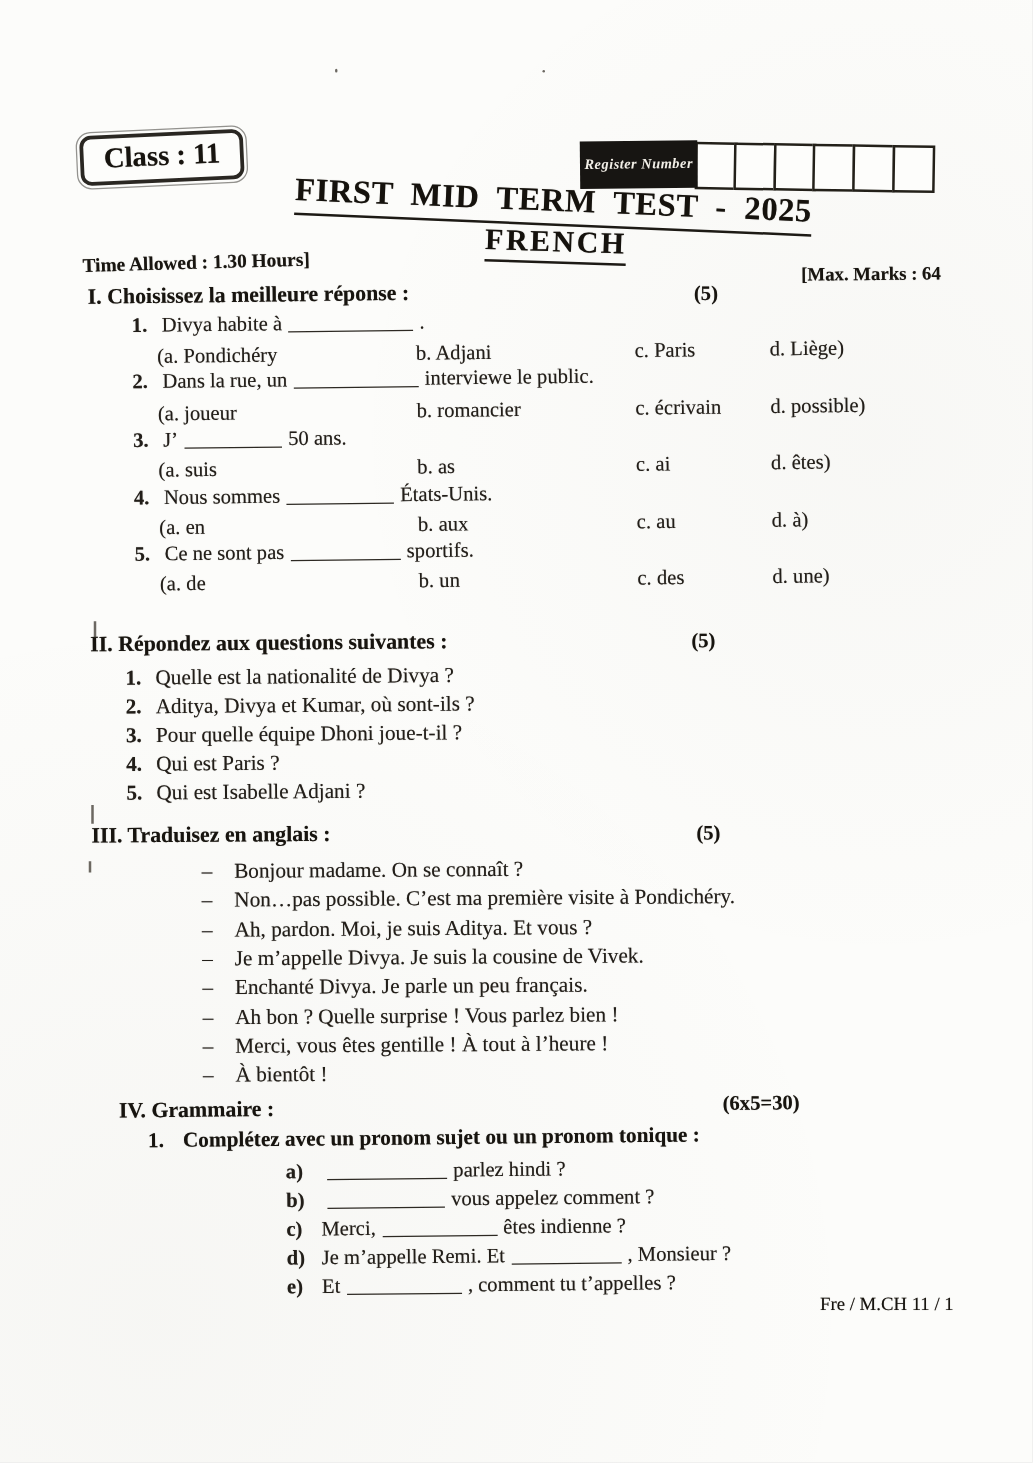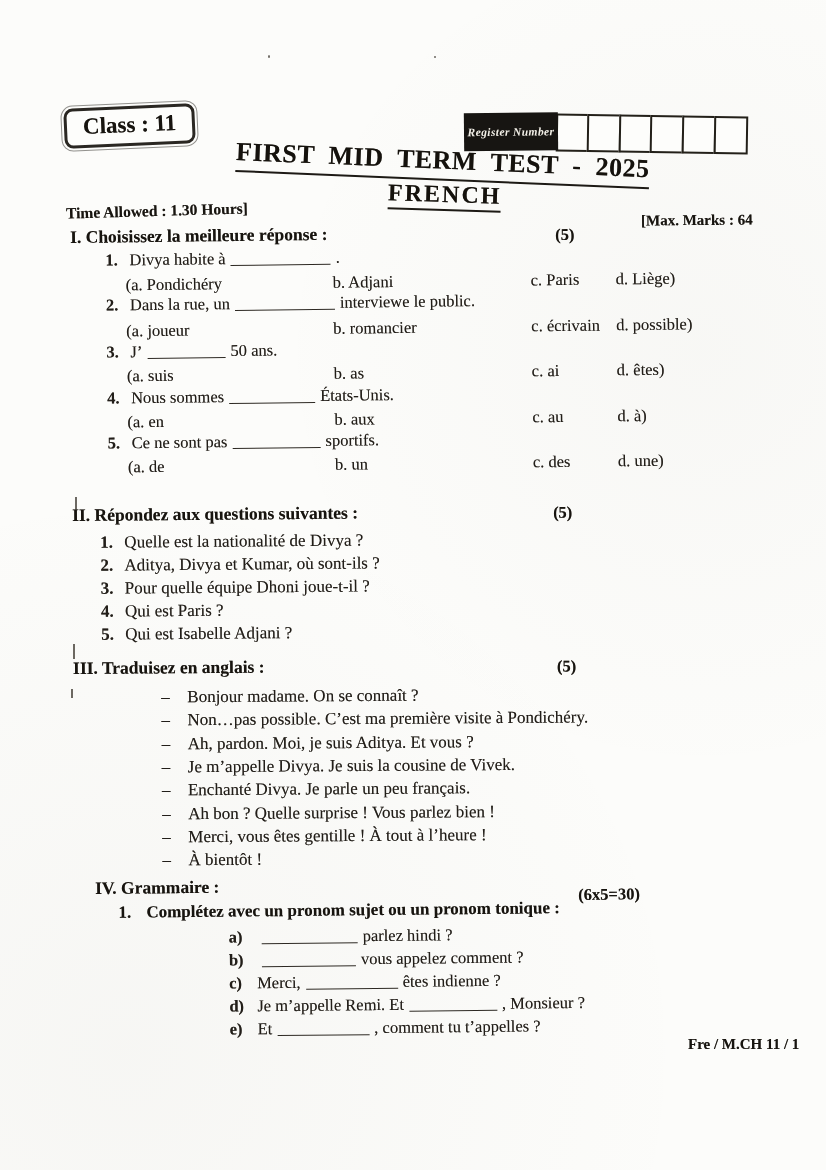--- a/index.html
+++ b/index.html
@@ -48,36 +48,36 @@
   .sec { position:absolute; width:740px; transform-origin:left top; }
   .sec-head { position:relative; font-weight:bold; font-size:17.5px; color:#17140f; white-space:nowrap; }
   .sec-marks { position:absolute; font-weight:bold; font-size:16.5px; }
   .sec1 { left:70px; top:227px; height:260px; transform:rotate(-0.7deg); }
   .sec1 .sec-marks { left:485px; top:4px; }
   .q-stem { position:absolute; left:35px; font-size:16.5px; white-space:nowrap; }
   .q-num { display:inline-block; width:24px; font-weight:bold; }
   .blank { display:inline-block; height:13px; border-bottom:1.7px solid #2d2923; margin:0 5px -2px 5px; }
   .q-opts { position:absolute; left:0; width:740px; font-size:16.5px; }
   .opt { position:absolute; white-space:nowrap; top:0; }
-  .opt-a { left:55px; } .opt-b { left:262px; } .opt-c { left:460px; } .opt-d { left:545px; }
+  .opt-a { left:55px; } .opt-b { left:262px; } .opt-c { left:437px; } .opt-d { left:545px; }
   .sec2 { left:72px; top:505px; height:150px; transform:rotate(-0.5deg); }
   .sec2 .sec-marks { left:481px; top:2px; }
   .item2 { position:absolute; left:28px; font-size:17px; white-space:nowrap; }
   .i-num { display:inline-block; width:24px; font-weight:bold; }
   .sec3 { left:73px; top:658px; height:210px; transform:rotate(-0.4deg); }
   .sec3 .sec-marks { left:484px; top:2px; }
   .item3 { position:absolute; left:88px; font-size:17px; white-space:nowrap; }
   .dash { display:inline-block; width:26px; }
   .sec4 { left:95px; top:878px; height:170px; transform:rotate(-0.6deg); }
-  .sec4 .sec-marks { left:483px; top:12px;text-align:center; }
+  .sec4 .sec-marks { left:483px; top:0;text-align:center; }
   .sub-head { position:absolute; left:23px; top:25px; font-weight:bold; font-size:17px; white-space:nowrap; color:#17140f; }
   .sub-num { display:inline-block; width:28px; }
   .item4 { position:absolute; left:133px; font-size:16.5px; white-space:nowrap; }
   .i-label { display:inline-block; width:28px; font-weight:bold; }
-  .footer-code { position:absolute; left:688px; top:1036px; font-weight:bold; font-size:15px; color:#17140f; }
+  .footer-code { position:absolute; left:656px; top:1036px; font-weight:normal; font-size:15px; color:#17140f; }
   
   .art { position:absolute; background:#3c372f; opacity:0.75; }
   .art-a { left:75px; top:497px; width:2px; height:13px; }
   .art-b { left:73px; top:644px; width:2px; height:15px; }
   .art-c { left:71px; top:689px; width:1.5px; height:9px; }
   .art-d { left:268px; top:55px; width:2px; height:3px; border-radius:50%; }
   .art-e { left:434px; top:56px; width:2px; height:2px; border-radius:50%; }
 </style>
 </head>
 <body>

